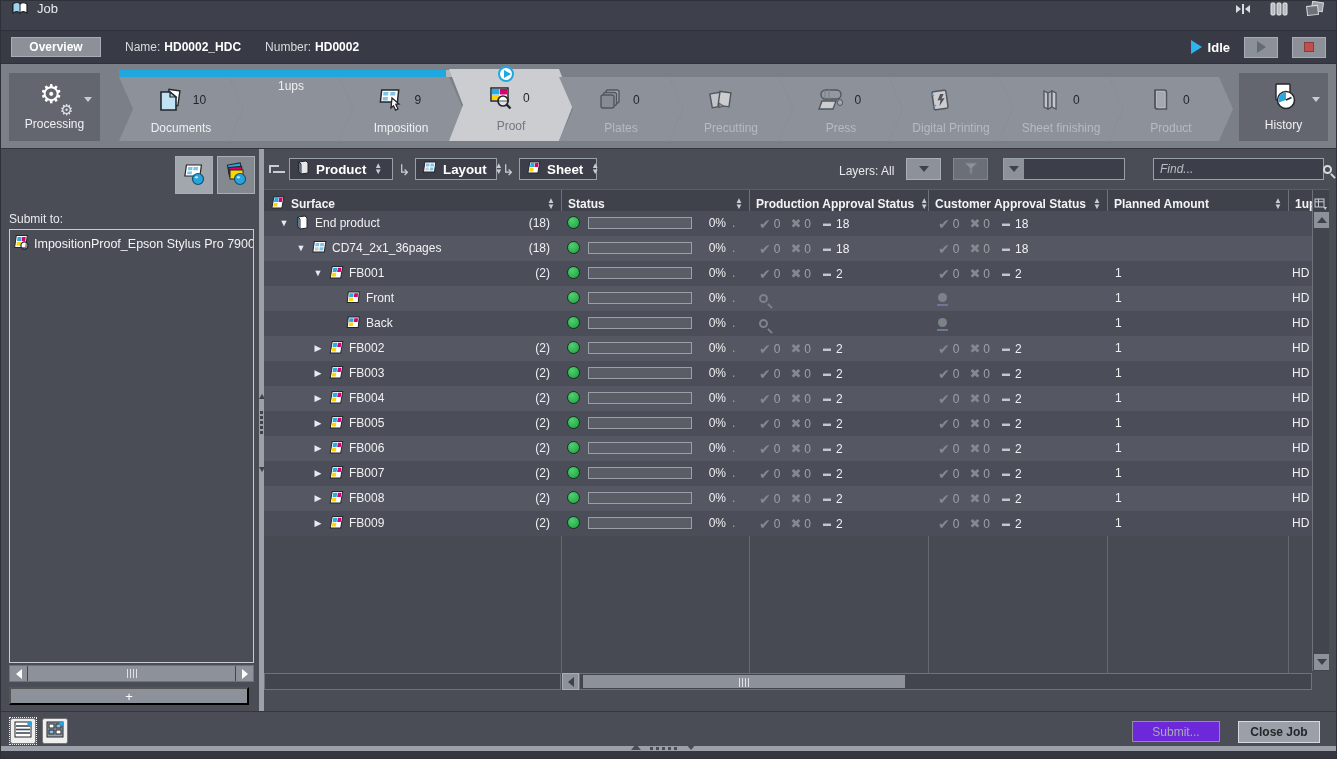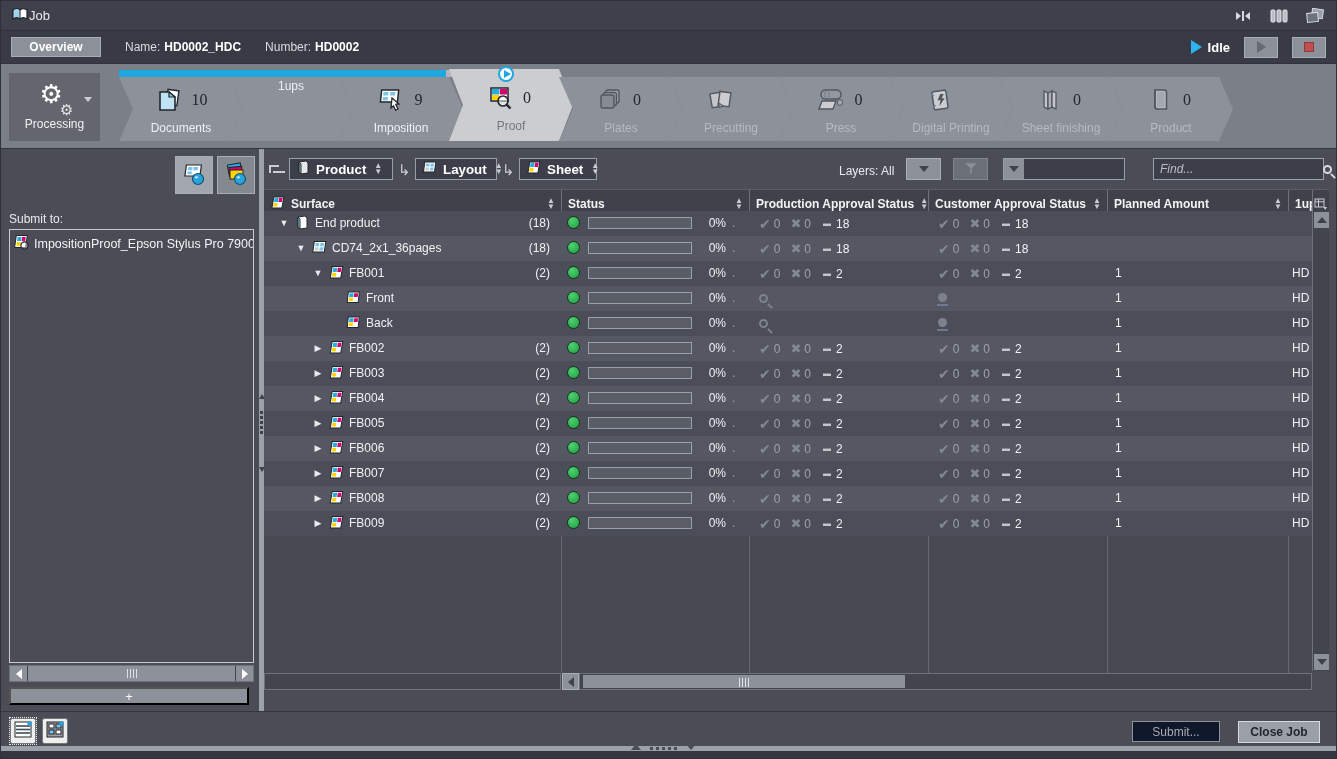--- a/index.html
+++ b/index.html
@@ -3,21 +3,21 @@
 <meta charset="utf-8">
 <style>
   * { margin:0; padding:0; box-sizing:border-box; }
   html,body { background:#2b2d33; }
   body { font-family:"Liberation Sans","DejaVu Sans",sans-serif; }
   .window { position:relative; width:1337px; height:759px; background:#4a4d56; color:#eceef0;
             overflow:hidden; font-size:12px; border:1px solid #2e3138; }
 
   
   .titlebar { position:absolute; top:0; left:0; right:0; height:30px; background:#3e414b;
-              display:flex; align-items:center; padding:0 10px; border-bottom:1px solid #2f323a; }
+              display:flex; align-items:flex-start; padding:0 10px; gap:8px; border-bottom:1px solid #2f323a; }
   .titlebar .title { font-size:13px; color:#e8eaed; }
   .titlebar-icons { margin-left:auto; display:flex; gap:14px; align-items:center; }
   .tbicon { width:22px; height:16px; display:inline-flex; align-items:center; justify-content:center; cursor:default; }
 
   
   .jobbar { position:absolute; top:30px; left:0; right:0; height:33px; background:#383b45;
             display:flex; align-items:center; padding:0 10px; gap:10px; border-bottom:1px solid #2f323a; }
   .overview-btn { width:90px; height:20px; background:#8b9099; border:1px solid #a9adb4;
                   color:#fff; font-weight:bold; font-size:12px; display:flex; align-items:center; justify-content:center; }
   .kv { margin-left:14px; }
@@ -52,21 +52,21 @@
                  background:#fff; border:2px solid #1fa8e0; display:flex; align-items:center; justify-content:center; z-index:5; }
   .chain-badge::after { content:""; width:0; height:0; border-left:7px solid #1fa8e0;
                         border-top:4px solid transparent; border-bottom:4px solid transparent; margin-left:2px; }
   .step { position:absolute; top:8px; width:124px; height:64px; background:#8d919a; cursor:default;
           clip-path:polygon(0 0, calc(100% - 14px) 0, 100% 50%, calc(100% - 14px) 100%, 0 100%, 14px 50%); }
   .step.selected { top:0; height:72px; background:#cbcdd1; }
   .step-top { display:flex; align-items:center; justify-content:center; gap:10px; height:38px; margin-top:4px; }
   .step.selected .step-top { margin-top:10px; }
   .step-icon svg { display:block; }
   .step.inactive .step-icon { opacity:.55; }
-  .step-count { color:#23262b; font-size:16px; min-width:12px;font-family:Liberation Serif, serif; }
+  .step-count { color:#23262b; font-size:12px; min-width:12px; }
   .step-label { text-align:center; font-size:12px; color:#eef0f2; margin-top:2px; }
   .step.inactive .step-label { color:#b7bac0; }
   .step.selected .step-label { color:#73777f; }
 
   
   .sidebar { position:absolute; left:0; top:148px; width:258px; bottom:47px; background:#4a4d56; }
   .view-btn { position:absolute; top:7px; width:38px; height:38px; border:1px solid #a9adb4;
               display:flex; align-items:center; justify-content:center; }
   .view-btn.sel { background:#a2a6ad; left:174px; }
   .view-btn.unsel { background:#84888f; left:216px; }
@@ -171,21 +171,21 @@
             display:flex; align-items:center; justify-content:center; }
   .hs-track { position:absolute; left:315px; top:0; width:733px; height:17px; background:#42454e; border:1px solid #6e727b; }
   .hs-thumb { position:absolute; left:3px; top:1px; width:322px; height:13px; background:#8d919a; }
   .selectionbar { position:absolute; left:0; top:541px; right:0; height:23px; display:flex; align-items:center; gap:8px; padding-left:8px;
                   border-top:1px solid #585c65; color:#e8eaed; }
 
   
   .bottombar { position:absolute; left:0; bottom:12px; right:0; height:35px; background:#4a4d56; border-top:1px solid #33363c; }
   .bl-btn { position:absolute; top:6px; width:26px; height:26px; display:flex; align-items:center; justify-content:center; }
   .bl-btn.focus { outline:1px dotted #e8eaed; }
-  .submit-btn { position:absolute; right:116px; top:9px; width:88px; height:21px; background:#0f172a; border:1px solid #8d919a;
+  .submit-btn { position:absolute; right:116px; top:9px; width:88px; height:21px; background:#6d28d9; border:1px solid #8d919a;
                 color:#a7abb2; font-size:12px; display:flex; align-items:center; justify-content:center; }
   .close-btn { position:absolute; right:16px; top:9px; width:82px; height:22px; background:#9ba0a8; border:1px solid #d7dade;
                color:#23262b; font-weight:bold; font-size:12px; display:flex; align-items:center; justify-content:center; }
   .bottom-split { position:absolute; left:0; bottom:7px; right:0; height:5px; background:#9ca0a8; }
   .bs-glyphs { position:absolute; left:630px; top:-2px; display:flex; align-items:center; gap:9px; }
   .bs-tri-up { width:0;height:0;border-bottom:6px solid #4a4d56;border-left:5px solid transparent;border-right:5px solid transparent; }
   .bs-dots { display:flex; gap:3px; } .bs-dots i { width:3px; height:3px; background:#4a4d56; display:block; margin-top:3px; }
   .bs-tri-dn { width:0;height:0;border-top:6px solid #4a4d56;border-left:5px solid transparent;border-right:5px solid transparent; }
   .bottom-edge { position:absolute; left:0; bottom:0; right:0; height:7px; background:#34373f; }
 </style>
@@ -386,20 +386,32 @@
                   <path d="M8 3 H17 A2.5 2.5 0 0 1 19.5 5.5 V22 H10.5 A2.5 2.5 0 0 1 8 19.5 Z" fill="#d9dcdf" stroke="#23262b" stroke-width="1.5"></path>
                   <rect x="10" y="5" width="7.5" height="15" fill="#b9bdc2"></rect>
                   <path d="M8 3 V19.5 A2.5 2.5 0 0 0 10.5 22" fill="none" stroke="#23262b" stroke-width="1.5"></path>
                 </svg>
               </span>
               <span class="step-count">0</span>
             </div>
             <div class="step-label">Product</div>
           </div>
         </div>
+    </div>
+    <div class="wf-box history-box">
+      <span>
+        <svg width="30" height="28" viewBox="0 0 30 28">
+            <rect x="7" y="1" width="14" height="16" rx="1" fill="#fff" stroke="#23262b" stroke-width="1.4"></rect>
+            <circle cx="17" cy="17" r="8.5" fill="#fff" stroke="#23262b" stroke-width="1.5"></circle>
+            <path d="M17 17 L17 9.5 A7.5 7.5 0 0 0 9.8 19.6 Z" fill="#2aa8dc"></path>
+            <line x1="17" y1="17" x2="22.5" y2="14.5" stroke="#23262b" stroke-width="1.6"></line>
+          </svg>
+      </span>
+      <span class="dd-arrow"></span>
+      <span class="wf-label">History</span>
     </div>
   </div>
 
   <div class="sidebar">
     <button class="view-btn sel">
       <span>
         <svg width="26" height="26" viewBox="0 0 26 26">
             <g transform="skewX(-8)">
               <rect x="6" y="4" width="15" height="11" fill="#fff" stroke="#23262b" stroke-width="1.2"></rect>
               <rect x="8" y="6" width="4.5" height="3.2" fill="#7ec4e8"></rect>

